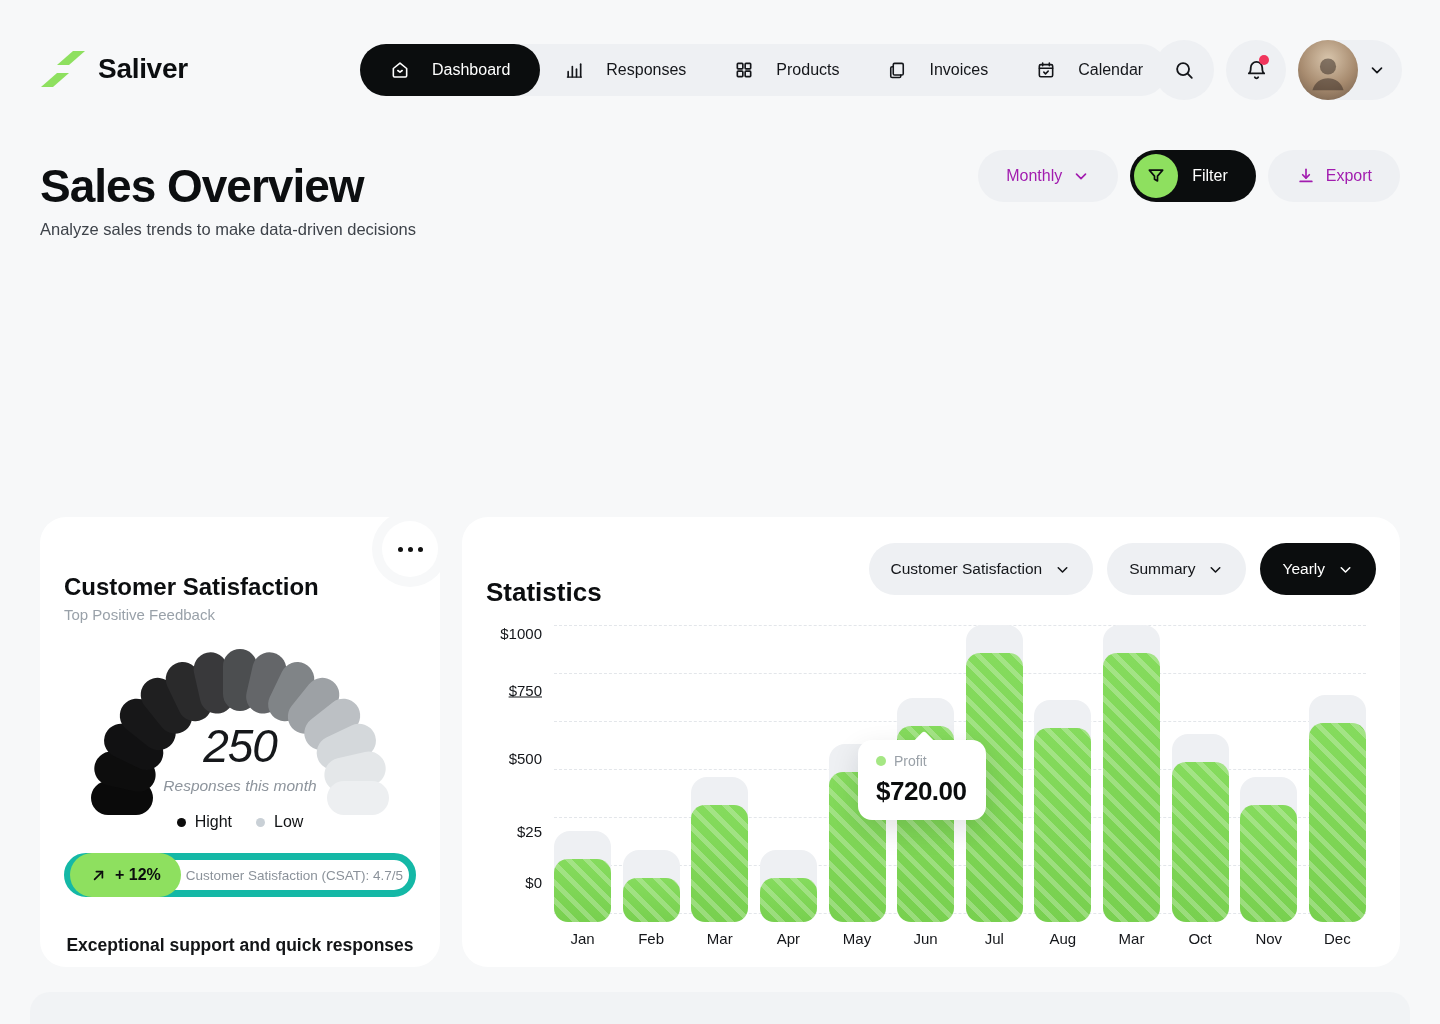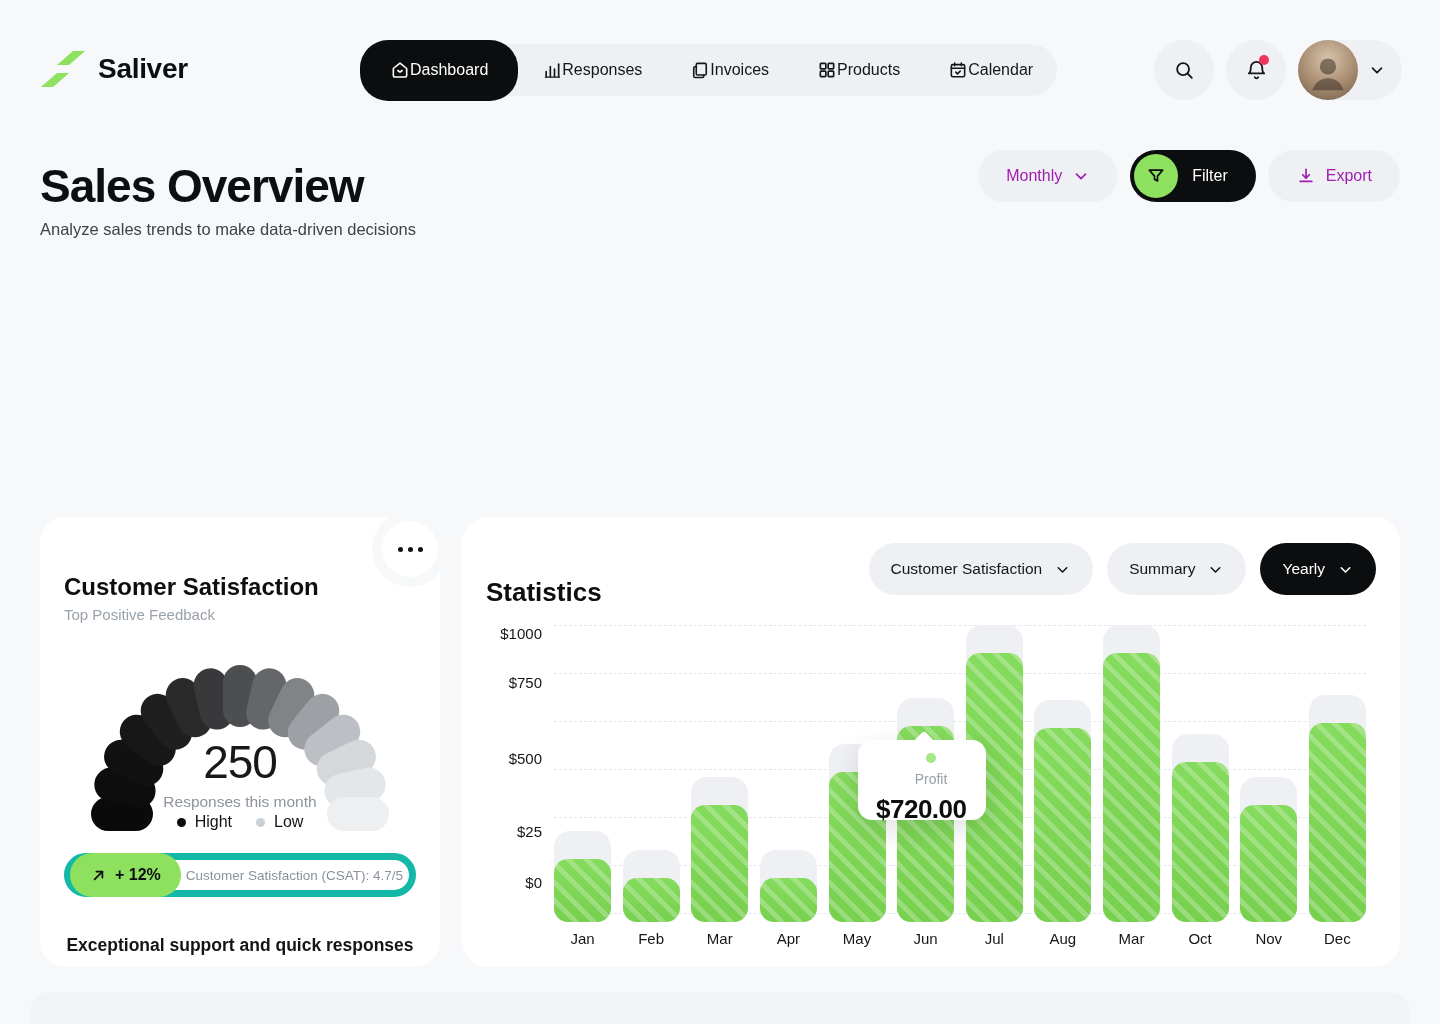--- a/index.html
+++ b/index.html
@@ -4,21 +4,21 @@
 <style>
   *{box-sizing:border-box;}
   html,body{margin:0;padding:0;}
   body{background:#f7f8f9;font-family:"Liberation Sans",sans-serif;color:#101214;-webkit-font-smoothing:antialiased;}
   .screen{position:relative;width:1440px;height:1024px;overflow:hidden;background:#f7f8f9;}
 
   
   .logo{position:absolute;left:40px;top:48px;display:flex;align-items:center;gap:12px;}
   .logo-text{font-size:28px;font-weight:700;letter-spacing:-.3px;color:#0c0e10;}
   .nav-tabs{position:absolute;left:360px;top:44px;height:52px;background:#eef0f3;border-radius:28px;display:flex;align-items:center;}
-  .nav-item{display:flex;align-items:center;gap:0;height:61px;padding:0 24px;border:none;background:transparent;font-size:16px;font-weight:500;color:#14161a;border-radius:28px;cursor:pointer;font-family:inherit;white-space:nowrap;}
+  .nav-item{display:flex;align-items:center;gap:22px;height:52px;padding:0 24px;border:none;background:transparent;font-size:16px;font-weight:500;color:#14161a;border-radius:28px;cursor:pointer;font-family:inherit;white-space:nowrap;}
   .nav-item.active{background:#0b0d0e;color:#fff;padding:0 30px;}
   .nav-item svg{width:20px;height:20px;flex:0 0 auto;}
   .nav-right{position:absolute;right:38px;top:40px;display:flex;gap:12px;align-items:center;}
   .icon-circle{width:60px;height:60px;border-radius:50%;background:#eef0f3;display:flex;align-items:center;justify-content:center;border:none;cursor:pointer;position:relative;color:#14161a;}
   .badge-dot{position:absolute;top:15px;right:17px;width:10px;height:10px;border-radius:50%;background:#f0355c;}
   .avatar-pill{height:60px;border-radius:30px;background:#eef0f3;display:flex;align-items:center;gap:10px;padding:0 16px 0 0;border:none;cursor:pointer;}
   .avatar{width:60px;height:60px;border-radius:50%;background:radial-gradient(circle at 50% 32%,#d8c5ac 0%,#a78b6f 55%,#6e5947 100%);position:relative;overflow:hidden;}
   .avatar svg{position:absolute;left:50%;top:54%;transform:translate(-50%,-50%);width:44px;height:44px;color:#3d3128;opacity:.55;}
 
   
@@ -33,21 +33,21 @@
   .card{position:absolute;background:#fff;border-radius:26px;}
   .card-left{left:40px;top:517px;width:400px;height:450px;}
   .card-right{left:462px;top:517px;width:938px;height:450px;}
 
   
   .cs-title{position:absolute;left:24px;top:36px;font-size:24px;font-weight:600;color:#0c0e10;}
   .cs-sub{position:absolute;left:24px;top:74px;font-size:15px;color:#99a1a9;}
   .more-btn{position:absolute;right:2px;top:4px;width:56px;height:56px;border-radius:50%;background:#fff;border:none;box-shadow:0 0 0 10px #f7f8f9;display:flex;align-items:center;justify-content:center;cursor:pointer;}
   .dots{display:flex;gap:5px;}
   .dots i{width:5px;height:5px;background:#111;border-radius:50%;}
-  .gauge{position:absolute;left:24px;top:124px;width:352px;height:176px;}
+  .gauge{position:absolute;left:24px;top:108px;width:352px;height:176px;font-style:italic;}
   .gauge-seg{position:absolute;left:50%;top:173px;width:62px;height:34px;margin:-17px 0 0 -31px;border-radius:17px;}
   .gauge-num{position:absolute;left:0;right:0;top:94px;text-align:center;font-size:46px;font-weight:500;letter-spacing:-1px;color:#16181b;}
   .gauge-cap{position:absolute;left:0;right:0;top:152px;text-align:center;font-size:15.5px;color:#8d949c;}
   .legend{position:absolute;left:0;right:0;top:296px;display:flex;justify-content:center;gap:24px;}
   .legend-item{display:flex;align-items:center;gap:9px;font-size:16px;font-weight:500;color:#101214;}
   .legend-dot{width:9px;height:9px;border-radius:50%;}
   .trend-row{position:absolute;left:24px;right:24px;top:336px;height:44px;border:7px solid #14b8a6;border-radius:23px;display:flex;align-items:center;background:#fff;}
   .trend-badge{height:44px;margin:-1px;padding:0 20px;border-radius:23px;background:#8ee05f;display:flex;align-items:center;gap:8px;font-size:16px;font-weight:600;color:#0b0d0e;}
   .trend-text{flex:1;text-align:center;font-size:13.5px;color:#8b929a;}
   .cs-foot{position:absolute;left:0;right:0;top:400px;text-align:center;font-size:17.5px;font-weight:600;color:#131517;}
@@ -61,21 +61,21 @@
   .y-tick{position:absolute;right:0;width:64px;text-align:right;font-size:15px;color:#14161a;transform:translateY(-50%);}
   .plot{position:absolute;left:92px;right:34px;top:103px;height:302px;}
   .gridline{position:absolute;left:0;right:0;height:0;border-top:1.5px dashed #e3e6ea;}
   .chart-cols{position:absolute;inset:0;display:flex;justify-content:space-between;}
   .col{position:relative;width:57px;height:100%;}
   .ghost{position:absolute;bottom:0;left:0;right:0;background:#eef0f3;border-radius:16px;}
   .bar{position:absolute;bottom:0;left:0;right:0;border-radius:14px;background:repeating-linear-gradient(45deg,rgba(255,255,255,.25) 0 5px,rgba(255,255,255,0) 5px 13px),linear-gradient(180deg,#85db5d,#78d04f);}
   .col-label{position:absolute;top:310px;left:-6px;right:-6px;text-align:center;font-size:15px;color:#14161a;}
   .tooltip{position:absolute;width:128px;height:80px;background:#fff;border-radius:14px;box-shadow:0 10px 28px rgba(20,24,31,.12);z-index:5;padding:13px 0 0 18px;}
   .tooltip::before{content:"";position:absolute;top:-6px;left:58px;width:16px;height:16px;background:#fff;transform:rotate(45deg);border-radius:3px;}
-  .tt-head{display:flex;align-items:center;gap:8px;font-size:14px;color:#9aa1a8;flex-direction:column;}
+  .tt-head{display:flex;align-items:center;gap:8px;font-size:14px;color:#9aa1a8;}
   .tt-dot{width:10px;height:10px;border-radius:50%;background:#a5e784;}
   .tt-val{margin-top:7px;font-size:26px;font-weight:600;color:#0b0d0e;letter-spacing:-.5px;}
 
   .bottom-band{position:absolute;left:30px;right:30px;top:992px;height:32px;background:#f1f3f5;border-radius:20px 20px 0 0;}
 </style>
 </head>
 <body>
 
 <div class="screen">
 
@@ -104,37 +104,37 @@
             <path d="M10 20V8"></path>
             <path d="M15 20v-9"></path>
             <path d="M20 20V5"></path>
             <path d="M4 20.5h17" stroke-width="1.4"></path>
           </svg>
         </span>
         <span>Responses</span>
       </button>
       <button class="nav-item">
         <span style="display: flex;">
-          <svg viewBox="0 0 24 24" fill="none" stroke="currentColor" stroke-width="1.9" stroke-linejoin="round">
-            <rect x="7.5" y="4" width="12" height="14" rx="1.6"></rect>
-            <path d="M16.5 18v1.4a1.6 1.6 0 0 1-1.6 1.6H6.1a1.6 1.6 0 0 1-1.6-1.6V9.6A1.6 1.6 0 0 1 6.1 8h1.4" stroke-linecap="round"></path>
-          </svg>
-        </span>
-        <span>Invoices</span>
-      </button>
-      <button class="nav-item">
-        <span style="display: flex;">
           <svg viewBox="0 0 24 24" fill="none" stroke="currentColor" stroke-width="2" stroke-linejoin="round">
             <rect x="4" y="4" width="6.6" height="6.6" rx="1"></rect>
             <rect x="13.4" y="4" width="6.6" height="6.6" rx="1"></rect>
             <rect x="4" y="13.4" width="6.6" height="6.6" rx="1"></rect>
             <rect x="13.4" y="13.4" width="6.6" height="6.6" rx="1"></rect>
           </svg>
         </span>
         <span>Products</span>
+      </button>
+      <button class="nav-item">
+        <span style="display: flex;">
+          <svg viewBox="0 0 24 24" fill="none" stroke="currentColor" stroke-width="1.9" stroke-linejoin="round">
+            <rect x="7.5" y="4" width="12" height="14" rx="1.6"></rect>
+            <path d="M16.5 18v1.4a1.6 1.6 0 0 1-1.6 1.6H6.1a1.6 1.6 0 0 1-1.6-1.6V9.6A1.6 1.6 0 0 1 6.1 8h1.4" stroke-linecap="round"></path>
+          </svg>
+        </span>
+        <span>Invoices</span>
       </button>
       <button class="nav-item">
         <span style="display: flex;">
           <svg viewBox="0 0 24 24" fill="none" stroke="currentColor" stroke-width="1.9" stroke-linecap="round" stroke-linejoin="round">
             <rect x="4" y="5.5" width="16" height="14.5" rx="1.8"></rect>
             <path d="M8 3.5v3.4M16 3.5v3.4M4 9.8h16"></path>
             <path d="m9.4 14.6 2 2 3.2-3.2"></path>
           </svg>
         </span>
         <span>Calendar</span>
@@ -290,21 +290,21 @@
           <span style="display: flex;">
             <svg width="17" height="17" viewBox="0 0 24 24" fill="none" stroke="currentColor" stroke-width="2.2" stroke-linecap="round" stroke-linejoin="round">
               <polyline points="6,9.5 12,15.5 18,9.5"></polyline>
             </svg>
           </span>
         </button>
       </div>
 
     <div class="y-axis">
         <div class="y-tick" style="top: 13px;">$1000</div>
-        <div class="y-tick" style="top: 62px;">$750</div>
+        <div class="y-tick" style="top: 70px; text-decoration: underline;">$750</div>
         <div class="y-tick" style="top: 137.5px;">$500</div>
         <div class="y-tick" style="top: 211px;">$25</div>
         <div class="y-tick" style="top: 262px;">$0</div>
       </div>
 
     <div class="plot">
       <div>
           <div class="gridline" style="top: 5px;"></div>
           <div class="gridline" style="top: 53px;"></div>
           <div class="gridline" style="top: 101px;"></div>

